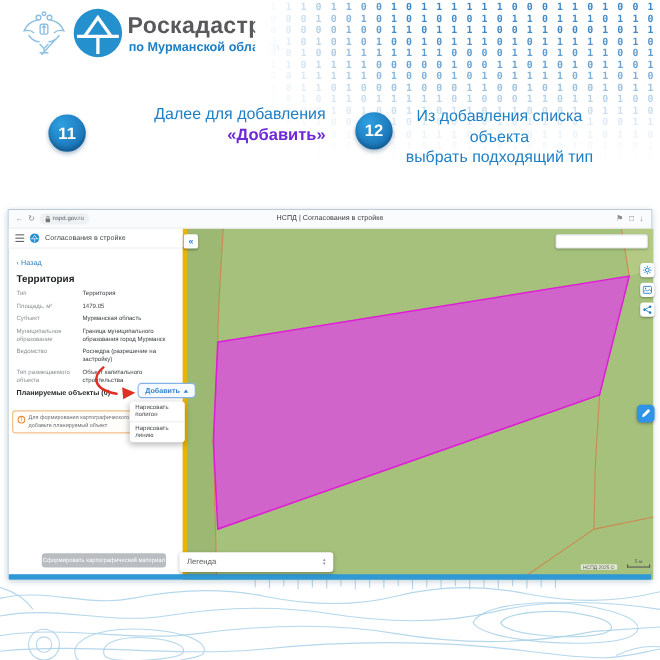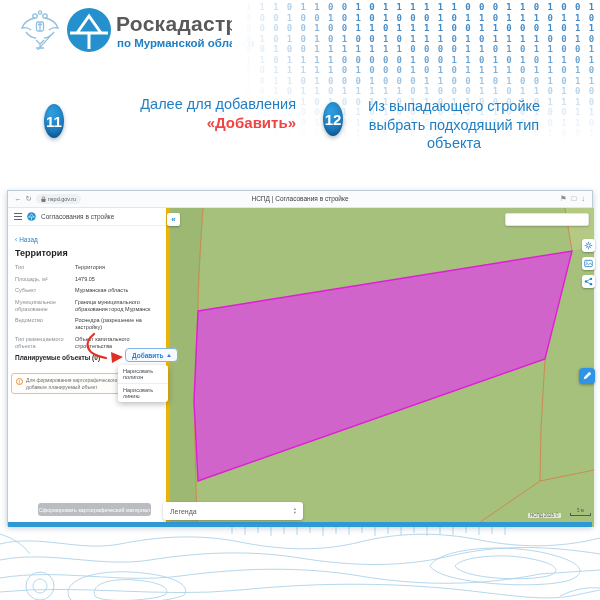--- a/index.html
+++ b/index.html
@@ -26,31 +26,31 @@
   .binary div:nth-child(7){opacity:.6}.binary div:nth-child(8){opacity:.52}
   .binary div:nth-child(9){opacity:.44}.binary div:nth-child(10){opacity:.38}
   .binary div:nth-child(11){opacity:.3}.binary div:nth-child(12){opacity:.24}
   .binary div:nth-child(13){opacity:.17}.binary div:nth-child(14){opacity:.1}
   .fade-left{position:absolute;left:232px;top:0;width:130px;height:155px;z-index:1;
              background:linear-gradient(to right,#fff 8%,rgba(255,255,255,0));}
   .fade-bottom{position:absolute;left:232px;top:70px;width:366px;height:90px;z-index:1;
              background:linear-gradient(to bottom,rgba(255,255,255,0),#fff 95%);}
 
   
-  .step-circle{position:absolute;width:20px;height:34px;border-radius:50%;z-index:2;
+  .step-circle{position:absolute;width:34px;height:34px;border-radius:50%;z-index:2;
       background:radial-gradient(circle at 35% 28%, #2f9fe0, var(--circle-blue,#1164a8));
       box-shadow:0 2px 4px rgba(20,60,100,.35), inset 0 -3px 4px rgba(0,0,0,.2);
       color:#fff;font-size:15px;font-weight:700;display:flex;align-items:center;justify-content:center;}
   .step11-circle{left:44px;top:104px;}
   .step12-circle{left:299px;top:102px;margin-left:24px;}
   .step-text{position:absolute;z-index:2;text-align:center;color:var(--accent-blue,#1e7fc5);
       font-size:14.5px;line-height:18.5px;}
   .step11-text{left:84px;top:95px;width:212px;text-align:right;}
   .step12-text{left:340px;top:97px;width:228px;}
-  .step-text .bold{font-weight:700;color:#ef4444;font-size:15px;}
+  .step-text .bold{font-weight:700;color:#6d28d9;font-size:15px;}
 
   
   .browser{position:absolute;left:7px;top:190px;width:586px;height:336px;background:#fff;
       border:1px solid #bccbd6;box-shadow:0 2px 6px rgba(70,110,140,.35);z-index:2;}
   .chrome{position:absolute;left:0;top:0;width:100%;height:17px;background:#fafbfc;
       border-bottom:1px solid #e4e7ea;}
   .chrome-left{position:absolute;left:6px;top:3px;display:flex;align-items:center;gap:4px;}
   .chrome-ic{font-size:7.5px;color:#8a8f94;line-height:10px;}
   .url-pill{display:flex;align-items:center;gap:2px;background:#eef1f3;border-radius:5px;
       height:10px;padding:0 5px;}
@@ -181,23 +181,23 @@
   <div class="brand-name">Роскадастр</div>
   <div class="brand-region">по Мурманской области</div>
 
   <div class="step-circle step11-circle">11</div>
   <div class="step-text step11-text">
     <div>Далее для добавления</div>
     <div class="bold">«Добавить»</div>
   </div>
   <div class="step-circle step12-circle">12</div>
   <div class="step-text step12-text">
-    <div>Из выпадающего стройке</div>
+    <div>Из добавления списка</div>
+    <div>объекта</div>
     <div>выбрать подходящий тип</div>
-    <div>объекта</div>
   </div>
 
   <div class="browser">
 
     <div class="chrome">
       <div class="chrome-left">
         <span class="chrome-ic">←</span>
         <span class="chrome-ic">↻</span>
         <span class="url-pill">
           <svg width="5" height="7" viewBox="0 0 6 8">

